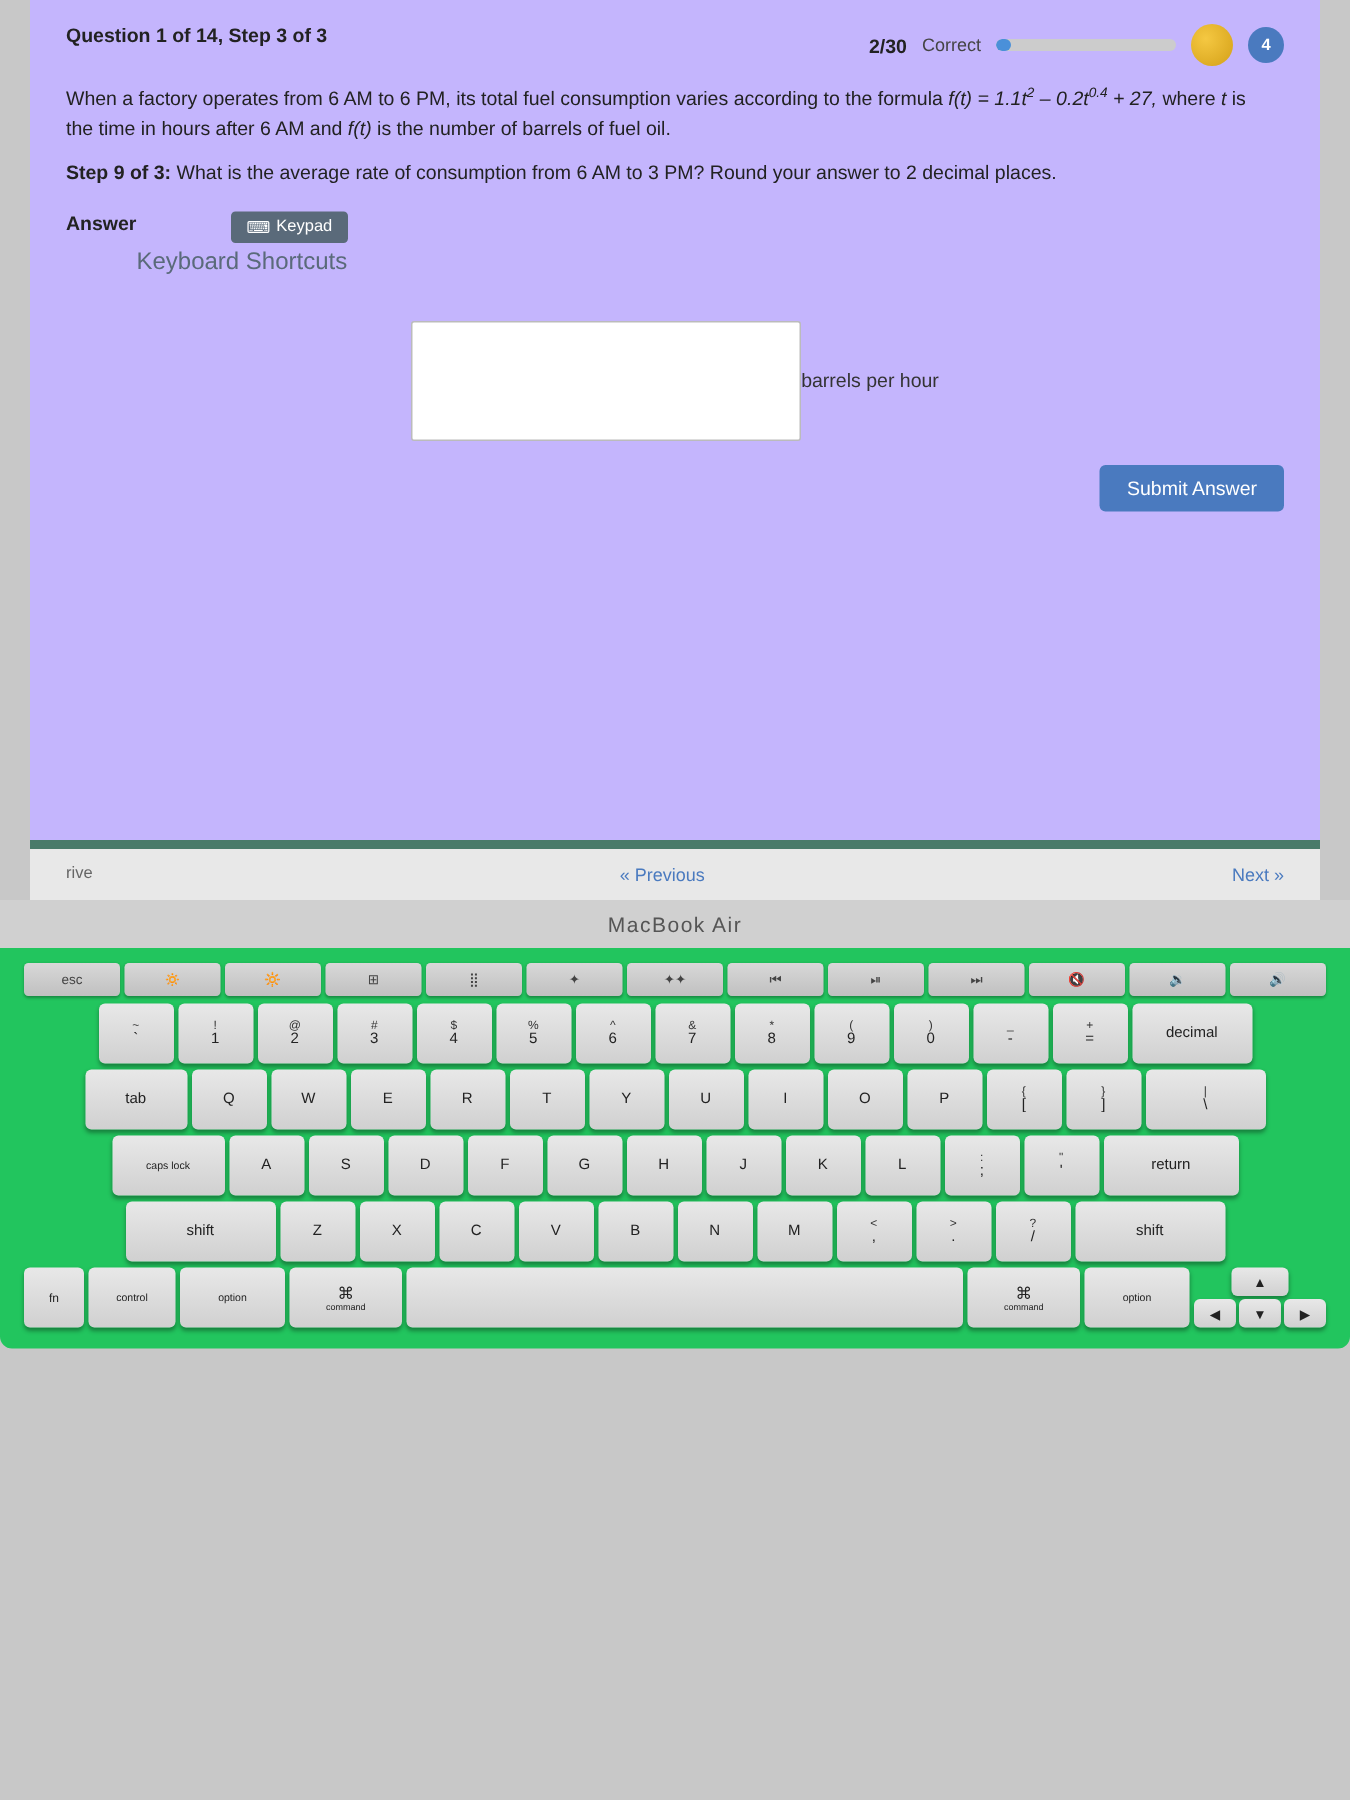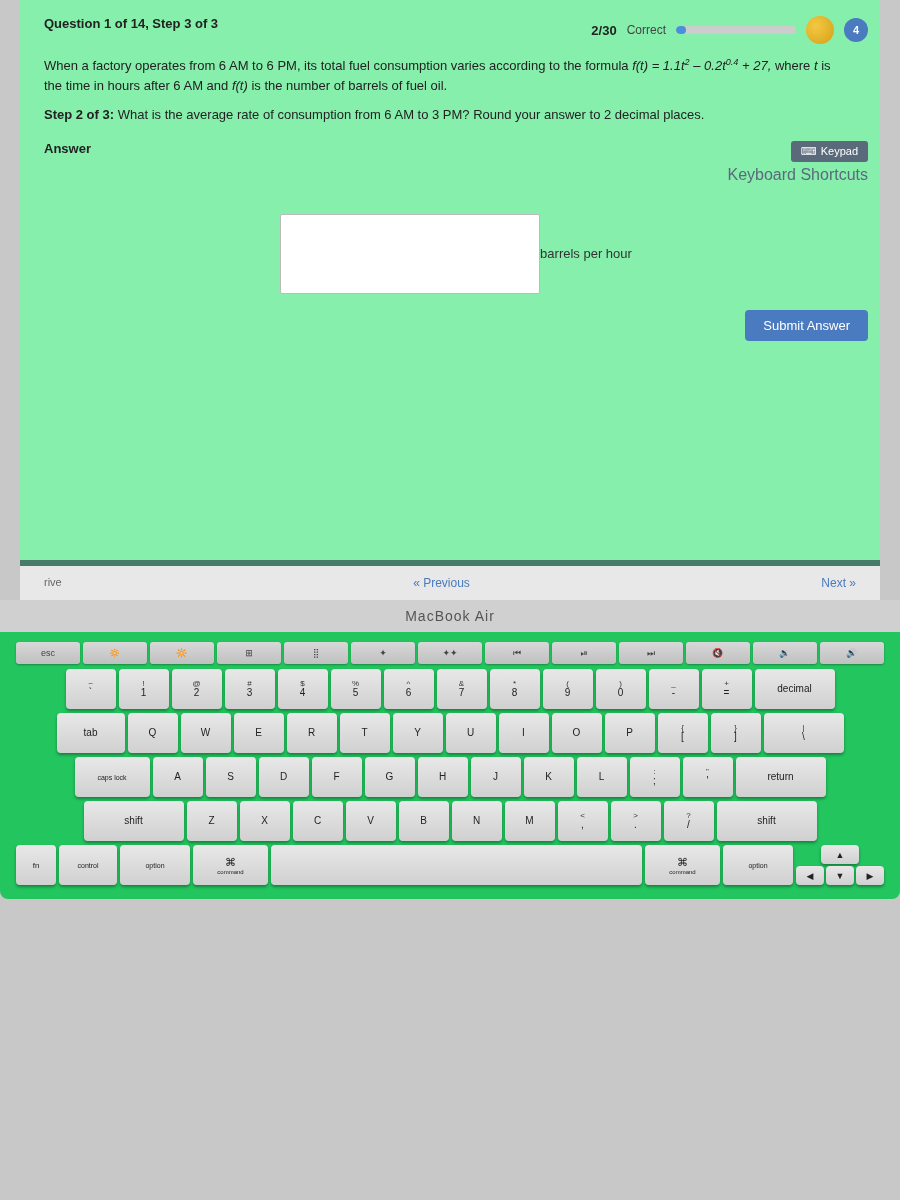--- a/index.html
+++ b/index.html
@@ -16,22 +16,22 @@
     .screen {
       background: #e8e8e8;
       width: 860px;
       margin: 0 auto;
       position: relative;
       border-radius: 4px 4px 0 0;
     }
 
     
     .content-area {
-      background: #86efac;
-      padding: 16px 12px 0 24px;
+      background: #c4b5fd;
+      padding: 16px 24px 0 24px;
       min-height: 560px;
     }
 
     
     .header-row {
       display: flex;
       justify-content: space-between;
       align-items: flex-start;
       margin-bottom: 12px;
     }
@@ -428,26 +428,26 @@
     </div>
 
     <div class="problem-text">
       When a factory operates from 6 AM to 6 PM, its total fuel consumption varies according to the formula
       <span class="formula">f(t) = 1.1t<sup>2</sup> – 0.2t<sup>0.4</sup> + 27,</span>
       where <span class="formula">t</span> is the time in hours after 6 AM and
       <span class="formula">f(t)</span> is the number of barrels of fuel oil.
     </div>
 
     <div class="step-instruction">
-      <strong>Step 2 of 3:</strong>
+      <strong>Step 9 of 3:</strong>
       <span>What is the average rate of consumption from 6 AM to 3 PM? Round your answer to 2 decimal places.</span>
     </div>
 
     <div class="answer-section">
-      <div style="display:flex; justify-content:space-between; align-items:flex-start;">
+      <div style="display:flex; align-items:flex-start;">
         <span class="answer-label">Answer</span>
         <div class="keypad-shortcuts">
           <button class="keypad-btn">
             <span>⌨</span>
             <span>Keypad</span>
           </button>
           <span class="keyboard-shortcuts-link">Keyboard Shortcuts</span>
         </div>
       </div>
 

